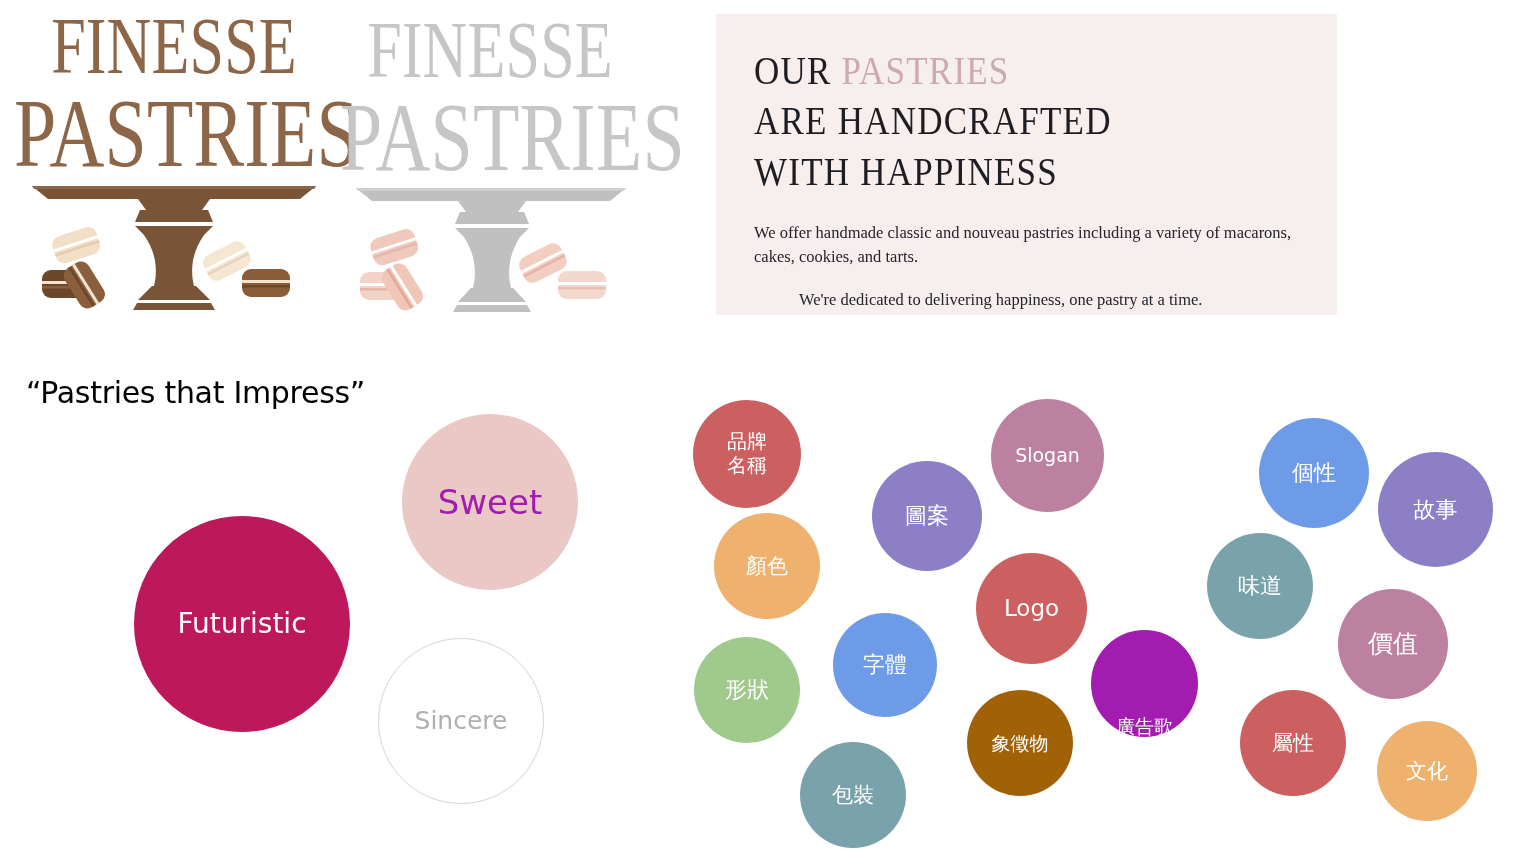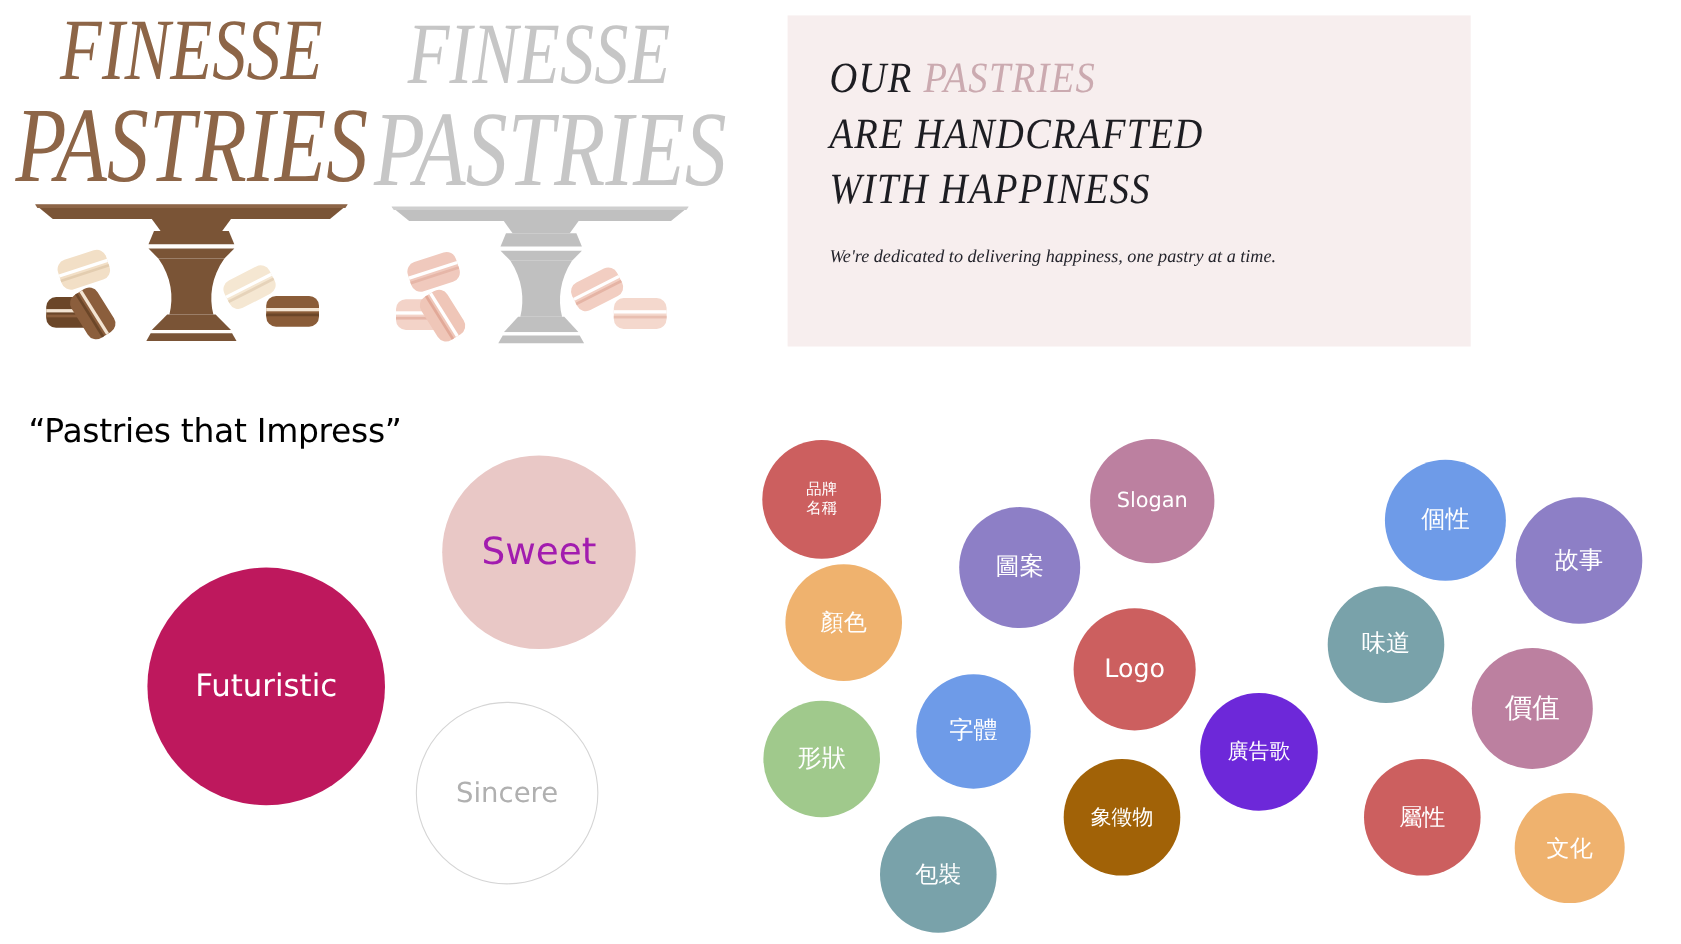--- a/index.html
+++ b/index.html
@@ -10,21 +10,21 @@
   body {
     width: 1528px;
     height: 858px;
     position: relative;
     overflow: hidden;
     font-family: "Liberation Sans", sans-serif;
     -webkit-font-smoothing: antialiased;
   }
 
   
-  .logo-block { position: absolute; font-style: italic; }
+  .logo-block { position: absolute; }
   #logo-brown { left: 14px;  top: 10px;  width: 320px; height: 300px; }
   #logo-gray  { left: 340px; top: 14px;  width: 300px; height: 296px; }
 
   .logo-wordmark {
     text-align: center;
     font-family: "Liberation Serif", serif;
     letter-spacing: 0.01em;
     line-height: 0.92;
     white-space: nowrap;
   }
@@ -46,21 +46,20 @@
   
   #quote-panel {
     position: absolute;
     left: 716px;
     top: 14px;
     width: 621px;
     height: 301px;
     background: #f7eeee;
     box-sizing: border-box;
     padding: 33px 28px 0 38px;
-    font-style: italic;
   }
   .quote-heading {
     font-family: "Liberation Serif", serif;
     font-size: 35px;
     line-height: 1.28;
     letter-spacing: 0.035em;
     color: #1d1d22;
     transform: scaleY(1.12);
     transform-origin: top left;
     white-space: nowrap;
@@ -211,41 +210,42 @@
   </div>
 </div>
 
 <div id="quote-panel">
   <div class="quote-heading">
     <div><span>OUR </span><span class="hl">PASTRIES</span></div>
     <div>ARE HANDCRAFTED</div>
     <div>WITH HAPPINESS</div>
   </div>
   <div class="quote-body">
+    <p>We offer handmade classic and nouveau pastries including a variety of macarons, cakes, cookies, and tarts.</p>
     <p>We're dedicated to delivering happiness, one pastry at a time.</p>
   </div>
 </div>
 
 <div id="tagline">“Pastries that Impress”</div>
 
 <div id="personality-cluster"></div>
 <div id="elements-cluster"></div>
 
 <div class="bubble" style="left: 402px; top: 414px; width: 176px; height: 176px; font-size: 34px; background: rgb(233, 200, 198); color: #a21caf;"><span>Sweet</span></div>
 <div class="bubble" style="left: 134px; top: 516px; width: 216px; height: 216px; font-size: 28px; background: #be185d; color: rgb(255, 255, 255);"><span>Futuristic</span></div>
 <div class="bubble outline" style="left: 378px; top: 638px; width: 166px; height: 166px; font-size: 25px; color: rgb(176, 176, 176);"><span>Sincere</span></div>
-<div class="bubble" style="left: 693px; top: 400px; width: 108px; height: 108px; font-size: 14px; background: rgb(204, 95, 95);"><span>品牌
+<div class="bubble" style="left: 693px; top: 400px; width: 108px; height: 108px; font-size: 20px; background: rgb(204, 95, 95);"><span>品牌
 名稱</span></div>
 <div class="bubble" style="left: 991px; top: 399px; width: 113px; height: 113px; font-size: 19px; background: rgb(188, 128, 160);"><span>Slogan</span></div>
 <div class="bubble" style="left: 872px; top: 461px; width: 110px; height: 110px; font-size: 22px; background: rgb(141, 127, 198);"><span>圖案</span></div>
 <div class="bubble" style="left: 1259px; top: 418px; width: 110px; height: 110px; font-size: 22px; background: rgb(110, 155, 232);"><span>個性</span></div>
 <div class="bubble" style="left: 1378px; top: 452px; width: 115px; height: 115px; font-size: 22px; background: rgb(141, 127, 198);"><span>故事</span></div>
 <div class="bubble" style="left: 714px; top: 513px; width: 106px; height: 106px; font-size: 21px; background: rgb(239, 178, 110);"><span>顏色</span></div>
 <div class="bubble" style="left: 1207px; top: 533px; width: 106px; height: 106px; font-size: 22px; background: rgb(121, 162, 170);"><span>味道</span></div>
 <div class="bubble" style="left: 976px; top: 553px; width: 111px; height: 111px; font-size: 23px; background: rgb(204, 95, 95);"><span>Logo</span></div>
 <div class="bubble" style="left: 1338px; top: 589px; width: 110px; height: 110px; font-size: 25px; background: rgb(188, 128, 160);"><span>價值</span></div>
 <div class="bubble" style="left: 833px; top: 613px; width: 104px; height: 104px; font-size: 22px; background: rgb(110, 155, 232);"><span>字體</span></div>
 <div class="bubble" style="left: 694px; top: 637px; width: 106px; height: 106px; font-size: 22px; background: rgb(160, 201, 140);"><span>形狀</span></div>
-<div class="bubble" style="left: 1091px; top: 630px; width: 107px; height: 107px; font-size: 19px; background: #6d28d9;"><span>廣告歌</span></div>
+<div class="bubble" style="left: 1091px; top: 630px; width: 107px; height: 107px; font-size: 19px; background: #a21caf; align-items: flex-end;"><span>廣告歌</span></div>
 <div class="bubble" style="left: 967px; top: 690px; width: 106px; height: 106px; font-size: 19px; background: #a16207;"><span>象徵物</span></div>
 <div class="bubble" style="left: 1240px; top: 690px; width: 106px; height: 106px; font-size: 21px; background: rgb(204, 95, 95);"><span>屬性</span></div>
 <div class="bubble" style="left: 800px; top: 742px; width: 106px; height: 106px; font-size: 21px; background: rgb(121, 162, 170);"><span>包裝</span></div>
 <div class="bubble" style="left: 1377px; top: 721px; width: 100px; height: 100px; font-size: 21px; background: rgb(239, 178, 110);"><span>文化</span></div>
 
 </body></html>

